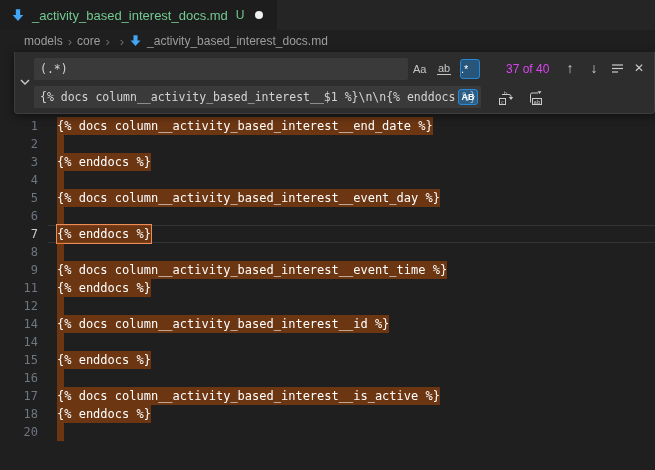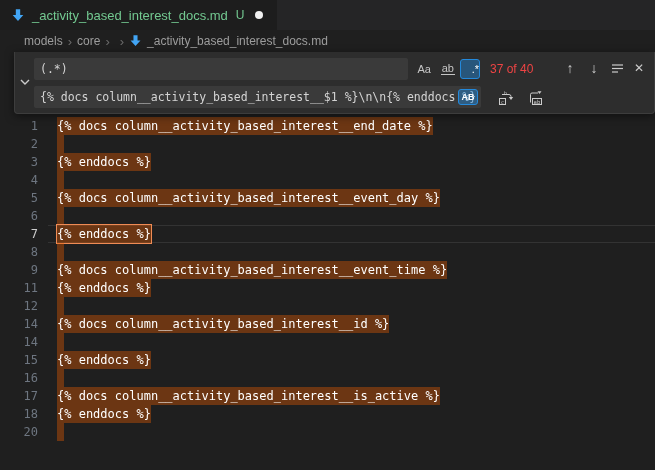--- a/index.html
+++ b/index.html
@@ -45,28 +45,28 @@
   .fw-toggle { position:absolute; left:3px; top:50%; transform:translateY(-50%); width:14px; height:20px;
                display:flex; align-items:center; justify-content:center; cursor:pointer; color:#cccccc; }
   .fw-row { position:absolute; left:19px; height:22px; display:flex; align-items:center; }
   .fw-row.find { top:6px; }
   .fw-row.replace { top:34px;align-items:flex-end; }
   .fw-input { position:relative; height:22px; background:#3a3a3a; border-radius:2px;
               display:flex; align-items:center; font-family:"DejaVu Sans Mono", monospace;
               font-size:11.5px; color:#d4d4d4; padding:0 6px; white-space:pre; overflow:hidden; }
   .fw-input.find-input { width:374px; }
   .fw-input.replace-input { width:447px; padding-right:26px; }
-  .opt-btn { width:20px; height:20px; margin-left:4px; display:flex; align-items:center; justify-content:flex-end;
+  .opt-btn { width:20px; height:20px; margin-left:4px; display:flex; align-items:center; justify-content:flex-start;
              color:#c5c5c5; font-size:11px; border-radius:3px; cursor:pointer; border:1px solid transparent; }
   .opt-btn .ww { border-bottom:1px solid currentColor; padding:0 1px; line-height:11px; }
   .opt-btn.active { background:rgba(36,137,219,0.45); border:1px solid #2489db; color:#ffffff; }
   .ab-btn { position:absolute; right:3px; top:3px; width:20px; height:16px; display:flex; align-items:center;
             justify-content:center; font-family:"Liberation Sans", sans-serif; font-size:9px; font-weight:bold;
             color:#ffffff; background:rgba(36,137,219,0.45); border:1px solid #2489db; border-radius:3px; cursor:pointer; }
-  .results { margin-left:10px; font-size:12px; color:#ef4444; font-family:"Liberation Sans", sans-serif; white-space:nowrap; }
+  .results { margin-left:26px; font-size:12px; color:#d946ef; font-family:"Liberation Sans", sans-serif; white-space:nowrap; }
   .nav-btn { position:absolute; top:6px; width:20px; height:20px; display:flex; align-items:center;
              justify-content:center; color:#cccccc; cursor:pointer; font-size:14px; border-radius:3px; }
   .nav-btn.up { right:74px; }
   .nav-btn.down { right:50px; }
   .nav-btn.sel { right:27px; }
   .nav-btn.close { right:5px; font-size:12px; }
   .rep-btn { width:22px; height:20px; display:flex; align-items:center; justify-content:center;
              color:#cccccc; cursor:pointer; border-radius:3px; }
   .rep-btn.one { margin-left:14px; }
   .rep-btn.all { margin-left:8px; }

